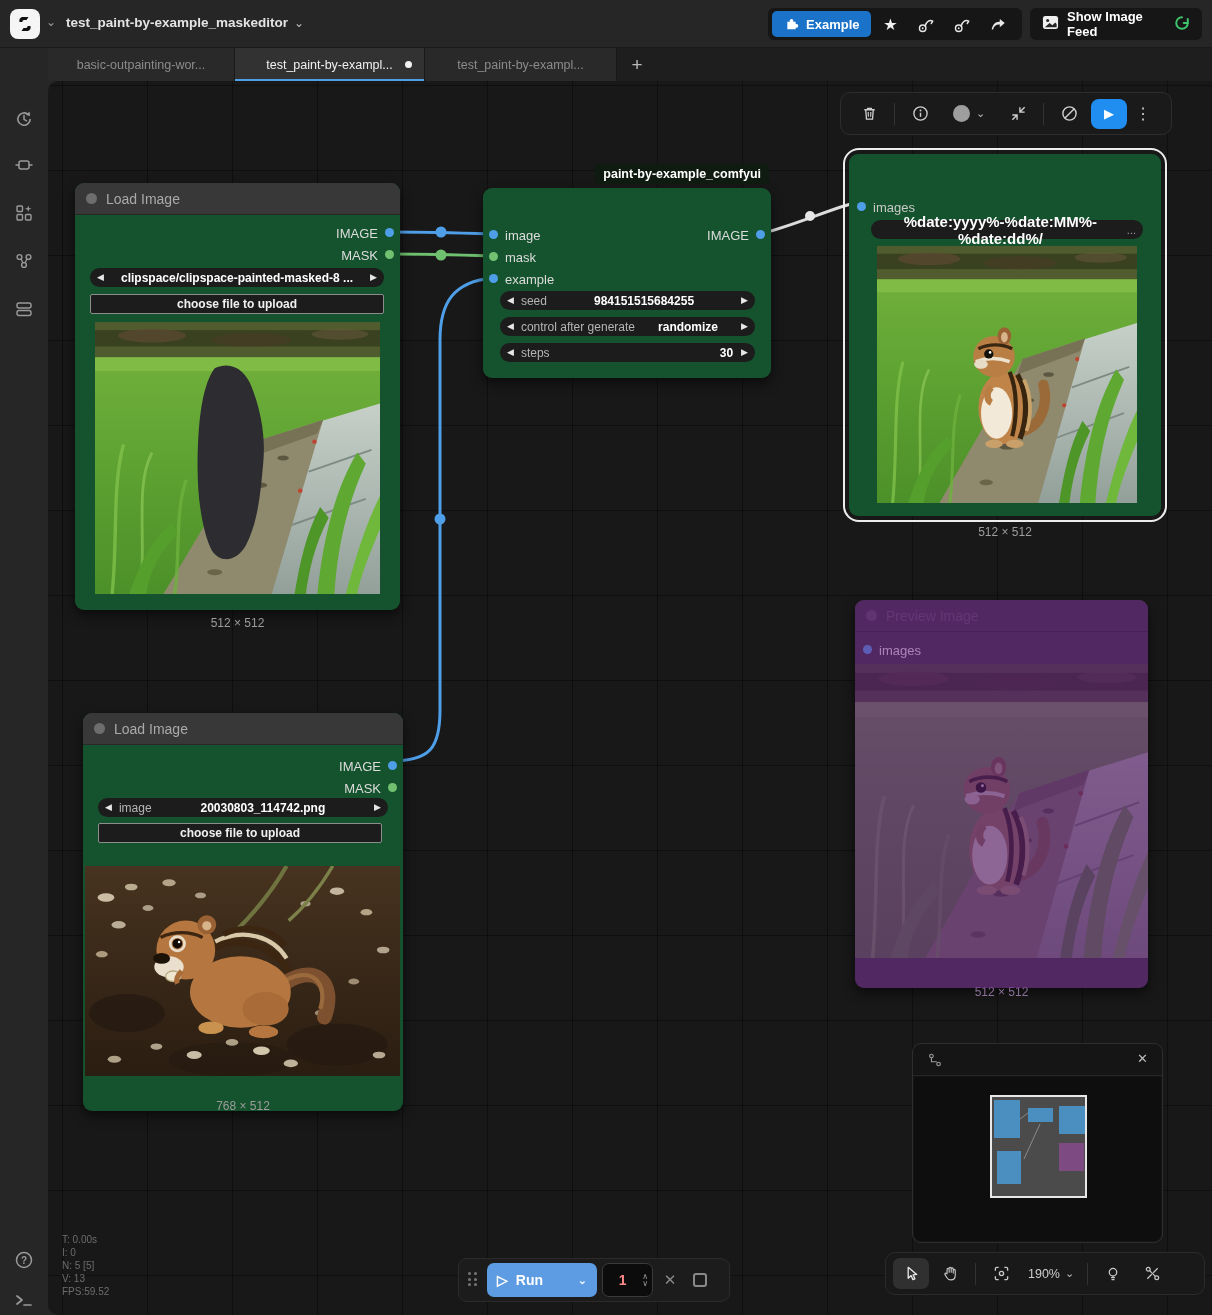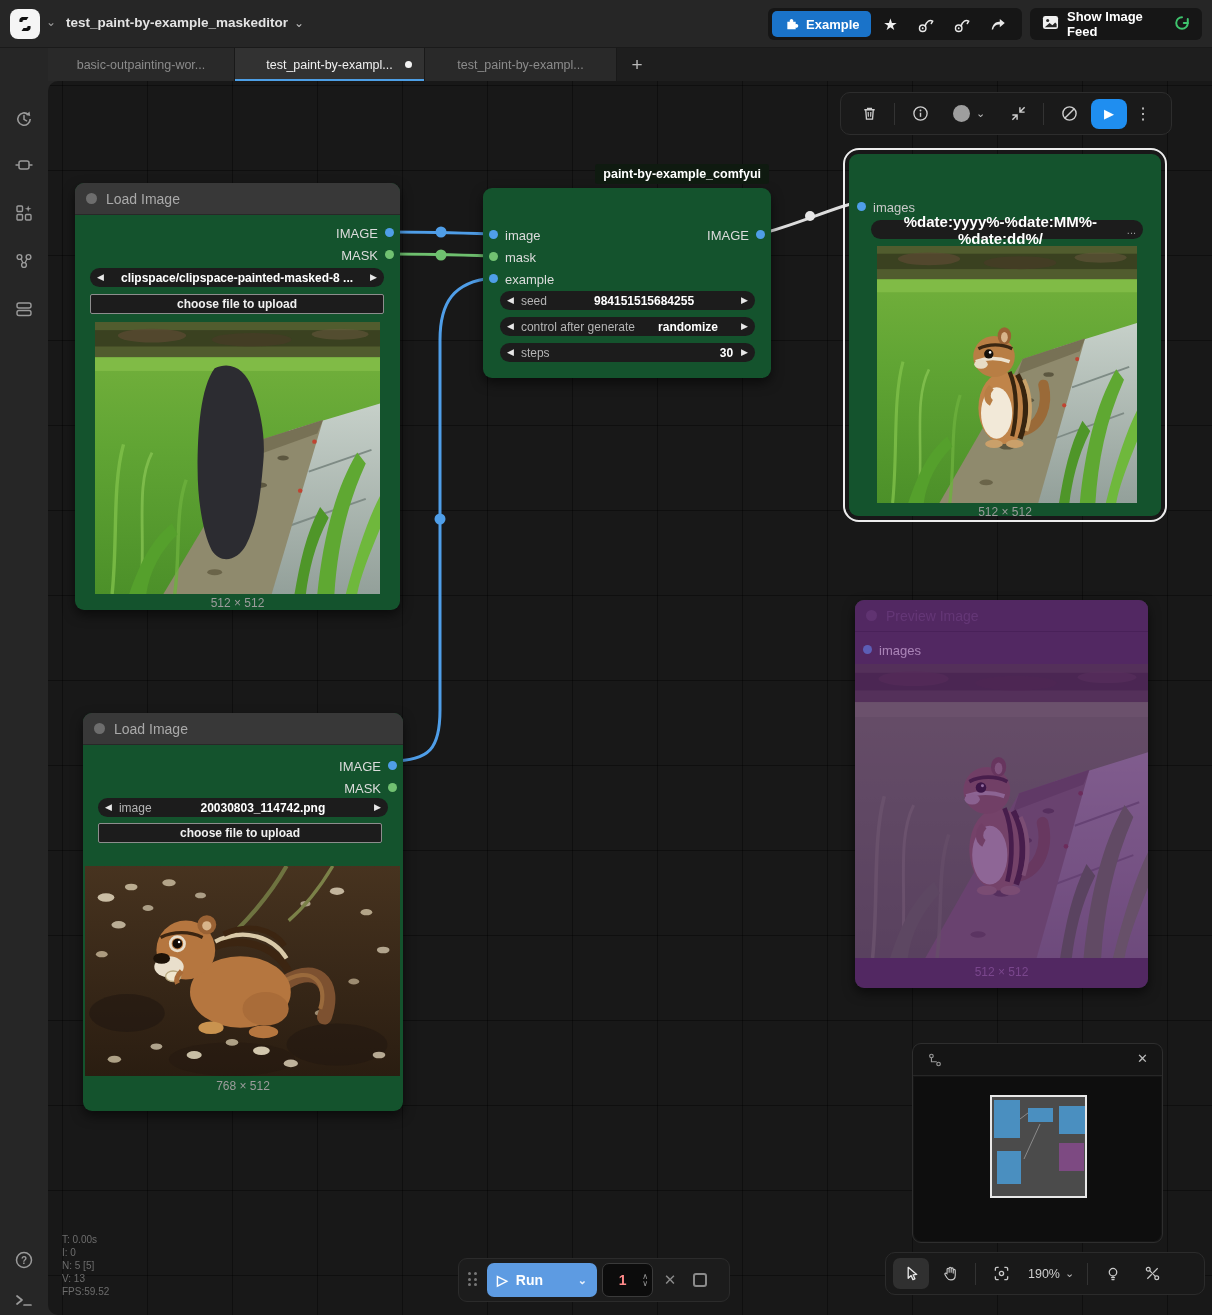--- a/index.html
+++ b/index.html
@@ -69,21 +69,21 @@
         align-items:center;padding:0 7px;font-size:12px;color:#c7c7c7;cursor:pointer;}
   .pill .arr{color:#e8e8e8;font-size:9px;line-height:1;}
   .pill .lbl{margin-left:7px;color:#b5b5b5;}
   .pill .val{flex:1;text-align:center;color:#fff;font-weight:700;}
   .pill .val.plain{font-weight:700;}
   .upload{position:absolute;height:20px;background:#1c1c1c;border:1px solid #8d8d8d;border-radius:2px;
           display:flex;align-items:center;justify-content:center;color:#f0f0f0;font-size:12px;
           font-weight:700;cursor:pointer;}
   .imgbox{position:absolute;overflow:hidden;background:#222;}
   .imgbox svg{display:block;width:100%;height:100%;}
-  .size-lbl{position:absolute;width:100%;text-align:center;color:#9c9c9c;font-size:12px;}
+  .size-lbl{position:absolute;width:100%;text-align:center;color:#9c9c9c;font-size:12px;margin-top:20px;}
   .badge{position:absolute;background:#0f1a10;color:#fff;font-size:12.5px;font-weight:700;
          padding:3px 8px;border-radius:3px;white-space:nowrap;}
   .save-frame{position:absolute;border:2px solid #ececec;border-radius:16px;z-index:2;padding:4px;}
   .save-frame .node{position:relative;width:100%;height:100%;left:0;top:0;box-shadow:none;}
   .bypass{position:absolute;inset:0;background:rgba(106,30,132,.5);border-radius:9px;z-index:3;pointer-events:none;}
 
   
   .ctoolbar{position:absolute;left:840px;top:92px;width:332px;height:43px;background:#1a1a1a;
             border:1px solid #2d2d2d;border-radius:10px;display:flex;align-items:center;
             z-index:5;padding:0 8px;gap:2px;}

